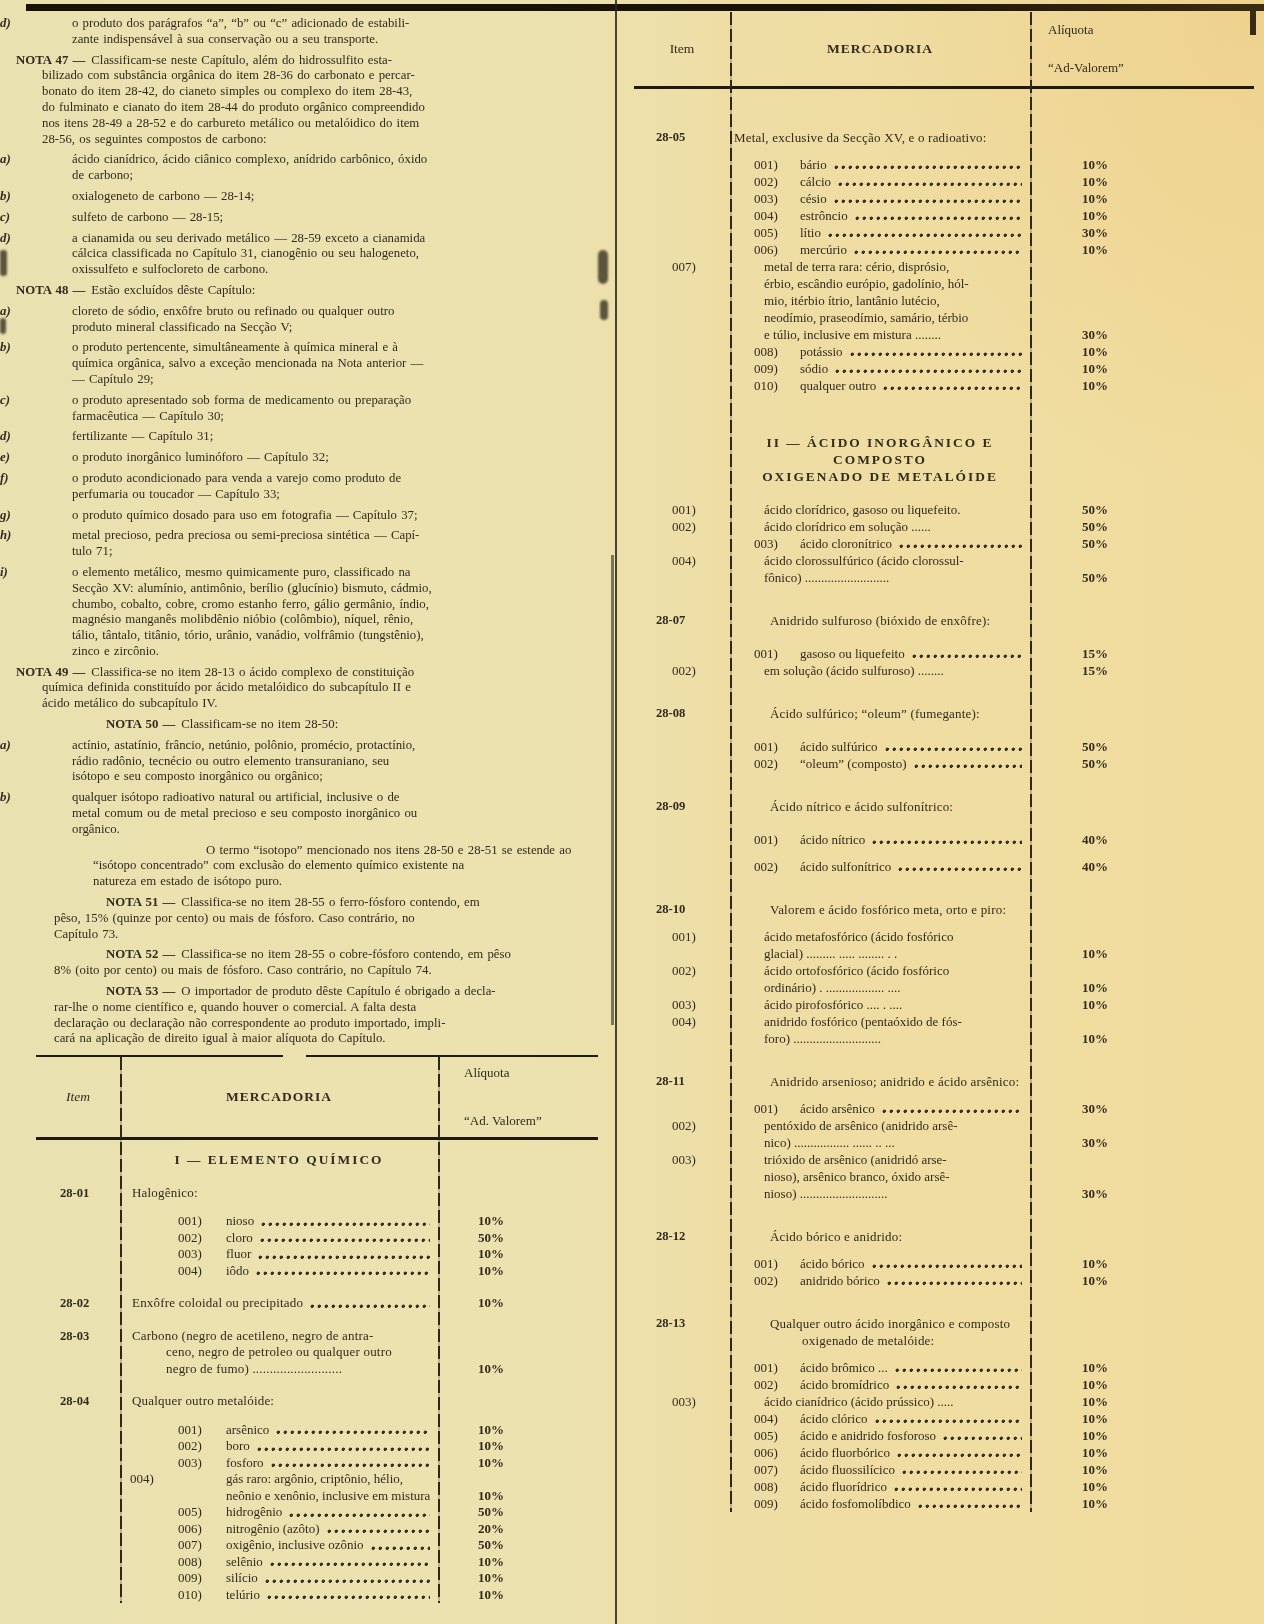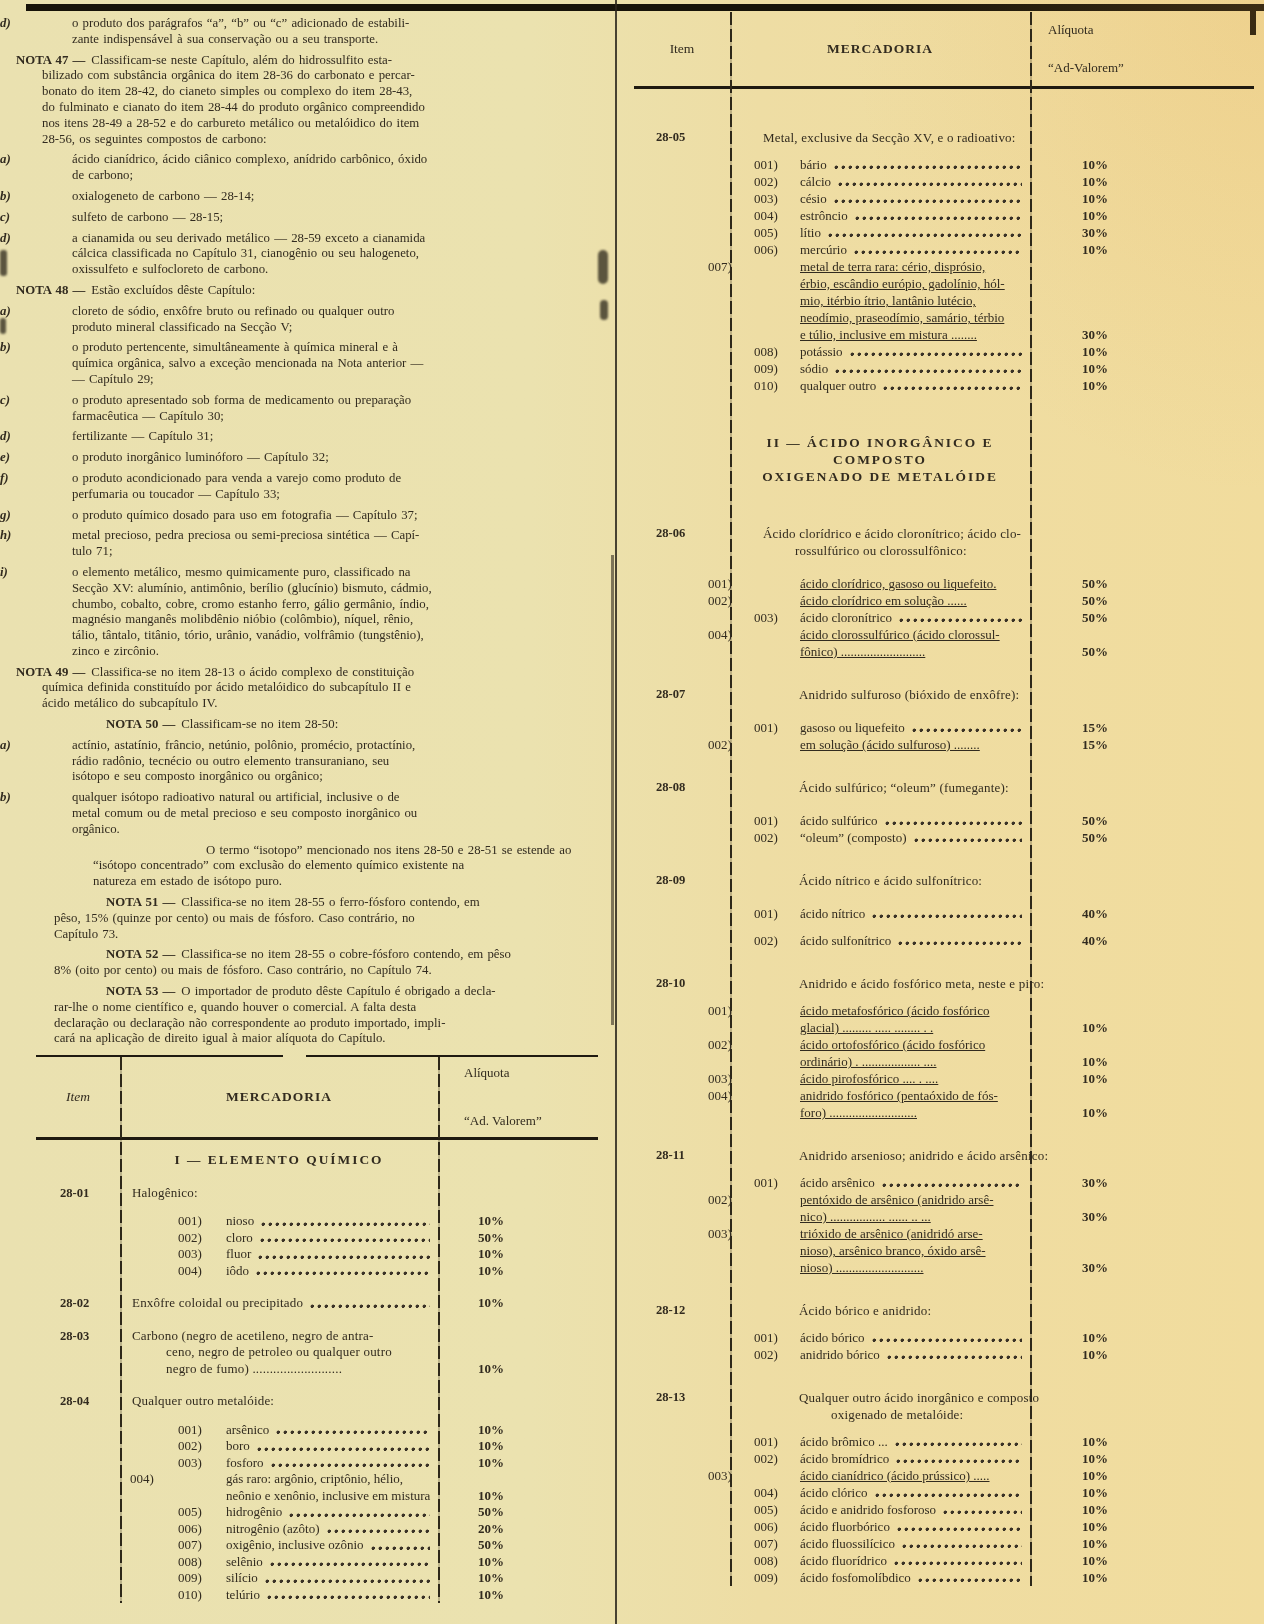--- a/index.html
+++ b/index.html
@@ -86,24 +86,24 @@
   .rt .vl{left:96px;}
   .rt .vr{left:396px;}
   .rt .thead{height:74px;}
   .rt .th-item{width:96px;}
   .rt .th-merc{width:300px;}
   .rt .th-rate{flex:1;padding:10px 0 10px 18px;}
   .rt .row .num{width:96px;padding-left:22px;box-sizing:border-box;}
   .rt .row .desc{flex:0 0 300px;box-sizing:border-box;}
   .rt .row .rate{padding-left:52px;}
   .rt .row.head .desc{padding-left:4px;}
-  .rt .row.head.nodots .desc{padding-left:36px;text-indent:-32px;margin-left:29px;}
+  .rt .row.head.nodots .desc{padding-left:36px;text-indent:-32px;}
   .rt .row.sub .desc{padding-left:24px;}
   .rt .row.sub .code{flex:none;width:46px;}
-  .rt .row.sub.nodots .desc{padding-left:70px;text-indent:-46px;text-decoration:underline;}
+  .rt .row.sub.nodots .desc{padding-left:34px;text-indent:-46px;}
   .rt .row.sub.nodots .code{display:inline-block;width:46px;}
   .rt .row.head{margin-top:26px;margin-bottom:10px;}
   .rt .row.sec{margin-bottom:4px;}
   .rt .row.sp-a{margin-top:40px;}
   .rt .row.sp-b{margin-top:26px;gap:36px;}
   .row.gap1{margin-top:16px;}
   .row.gap2{margin-top:8px;}
   .row.g{margin-top:10px;}
 </style>
 </head>
@@ -375,26 +375,20 @@
             <span class="num"></span>
             <span class="desc"><span class="code">010)</span><span class="dtext">qualquer outro</span><span class="leader"></span></span>
             <span class="rate">10%</span>
           </div>
           <div class="row sec sp-a nodots">
             <span class="num"></span>
             <span class="desc"><span class="dtext">II — ÁCIDO INORGÂNICO E COMPOSTO
 OXIGENADO DE METALÓIDE</span></span>
             <span class="rate"></span>
           </div>
-          <div class="row head sp-a nodots">
-            <span class="num">28-06</span>
-            <span class="desc"><span class="dtext">Ácido clorídrico e ácido cloronítrico; ácido clo-
-rossulfúrico ou clorossulfônico:</span></span>
-            <span class="rate"></span>
-          </div>
           <div class="row sub gap1 nodots">
             <span class="num"></span>
             <span class="desc"><span class="code">001)</span><span class="dtext">ácido clorídrico, gasoso ou liquefeito.</span></span>
             <span class="rate">50%</span>
           </div>
           <div class="row sub nodots">
             <span class="num"></span>
             <span class="desc"><span class="code">002)</span><span class="dtext">ácido clorídrico em solução ......</span></span>
             <span class="rate">50%</span>
           </div>
@@ -449,21 +443,21 @@
             <span class="desc"><span class="code">001)</span><span class="dtext">ácido nítrico</span><span class="leader"></span></span>
             <span class="rate">40%</span>
           </div>
           <div class="row sub g">
             <span class="num"></span>
             <span class="desc"><span class="code">002)</span><span class="dtext">ácido sulfonítrico</span><span class="leader"></span></span>
             <span class="rate">40%</span>
           </div>
           <div class="row head sp-b nodots">
             <span class="num">28-10</span>
-            <span class="desc"><span class="dtext">Anidrido e ácido fosfórico meta, neste e piro:</span></span>
+            <span class="desc"><span class="dtext">Valorem e ácido fosfórico meta, orto e piro:</span></span>
             <span class="rate"></span>
           </div>
           <div class="row sub nodots">
             <span class="num"></span>
             <span class="desc"><span class="code">001)</span><span class="dtext">ácido metafosfórico (ácido fosfórico
 glacial) ......... ..... ........ . .</span></span>
             <span class="rate">10%</span>
           </div>
           <div class="row sub nodots">
             <span class="num"></span>

